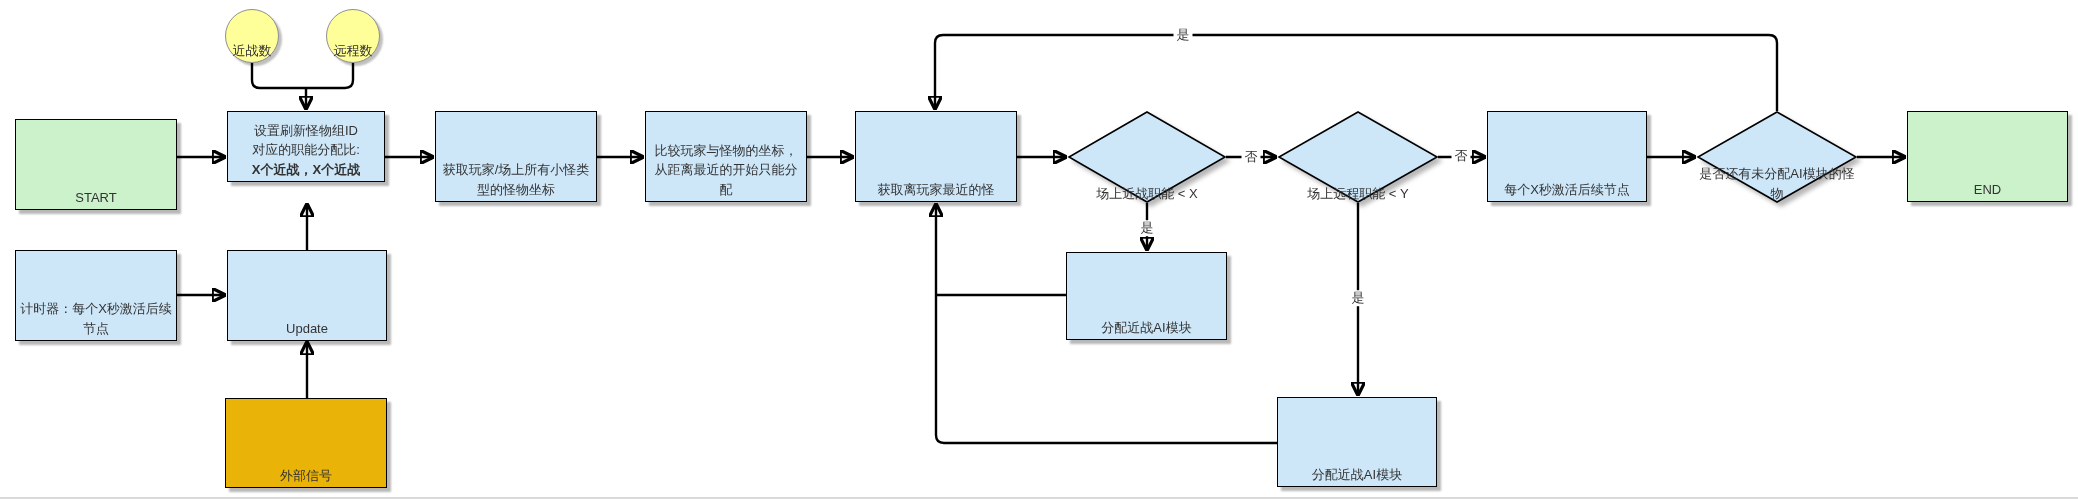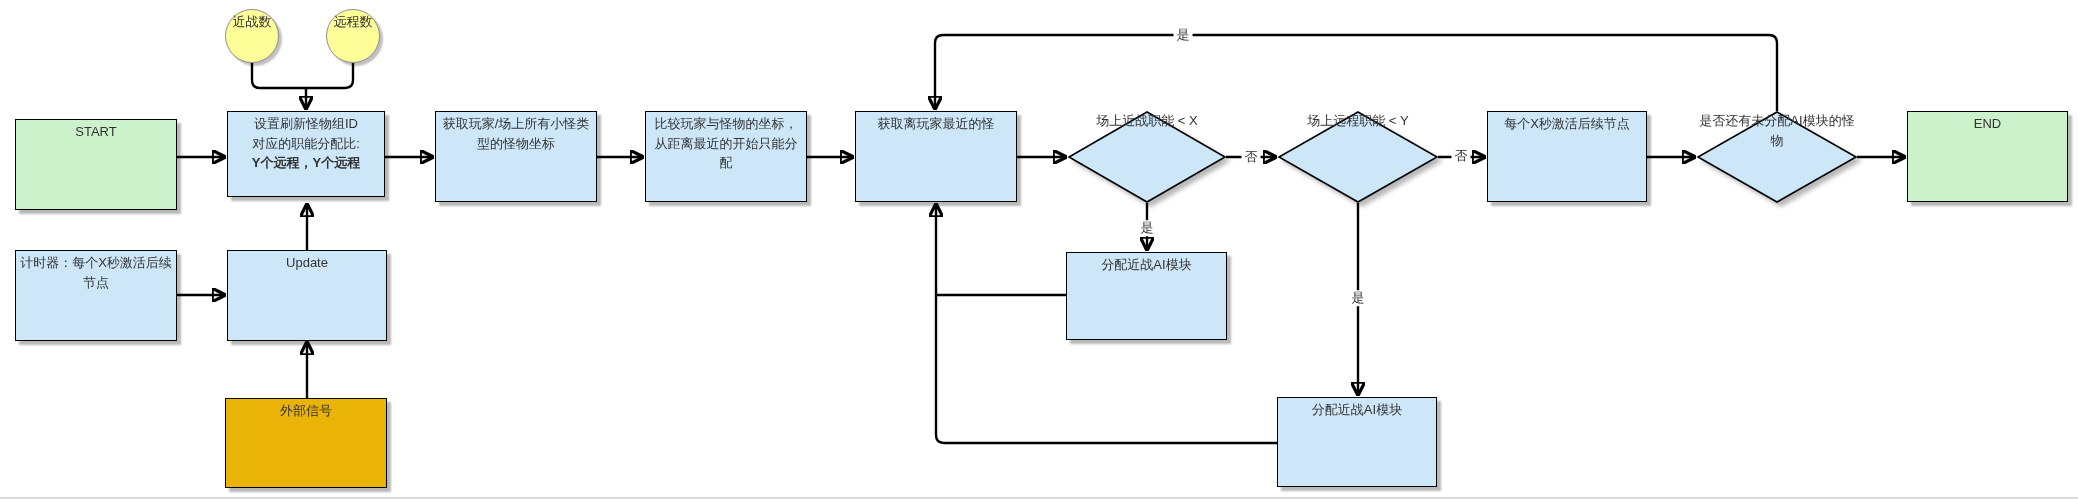--- a/index.html
+++ b/index.html
@@ -4,21 +4,21 @@
 <style>
   html,body { margin:0; padding:0; background:#ffffff; }
   .canvas {
     position:relative; width:2078px; height:499px; background:#ffffff;
     font-family:"Liberation Sans", sans-serif; overflow:hidden;
   }
   .connectors { position:absolute; left:0; top:0; z-index:1; }
   .connectors path, .connectors line { stroke:#000000; stroke-width:2.4; fill:none; }
   .node {
     position:absolute; box-sizing:border-box; z-index:2;
-    display:flex; align-items:flex-start; justify-content:center;
+    display:flex; align-items:flex-end; justify-content:center;
     text-align:center; font-size:13px; color:#333333; line-height:1.5;
     padding:2px 3px;
   }
   .process   { background:#cde7f9; border:1.6px solid #000; box-shadow:4px 4px 2px rgba(0,0,0,0.28); }
   .terminator{ background:#ccf2cc; border:1.6px solid #000; box-shadow:4px 4px 2px rgba(0,0,0,0.28); }
   .signal    { background:#eab308; border:1.6px solid #000; box-shadow:4px 4px 2px rgba(0,0,0,0.28); }
   .circle    { background:#ffff99; border:1.6px solid #8f8f8f; border-radius:50%; box-shadow:3px 3px 2px rgba(0,0,0,0.25); }
   .diamond   { background:none; border:none; box-shadow:none; padding:0; }
   .diamond svg { position:absolute; left:0; top:0; overflow:visible; filter:drop-shadow(4px 4px 2px rgba(0,0,0,0.28)); }
   .diamond polygon { fill:#cde7f9; stroke:#000000; stroke-width:1.6; }
@@ -75,25 +75,25 @@
     <span class="label">近战数</span>
   </div>
   <div class="node circle" style="left:326px;top:9px;width:54px;height:54px">
     <span class="label">远程数</span>
   </div>
 
   <div class="node terminator" style="left:15px;top:119px;width:162px;height:91px">
     <span class="label">START</span>
   </div>
 
-  <div class="node process" style="left:227px;top:111px;width:158px;height:86px">
+  <div class="node process" style="left:227px;top:111px;width:158px;height:71px">
     <span class="label">
       <span class="ln">设置刷新怪物组ID</span>
       <span class="ln">对应的职能分配比:</span>
-      <span class="ln bold">Y个远程，Y个远程</span>
+      <span class="ln bold">X个近战，X个近战</span>
     </span>
   </div>
 
   <div class="node process" style="left:435px;top:111px;width:162px;height:91px">
     <span class="label">获取玩家/场上所有小怪类型的怪物坐标</span>
   </div>
 
   <div class="node process" style="left:645px;top:111px;width:162px;height:91px">
     <span class="label">比较玩家与怪物的坐标，从距离最近的开始只能分配</span>
   </div>

